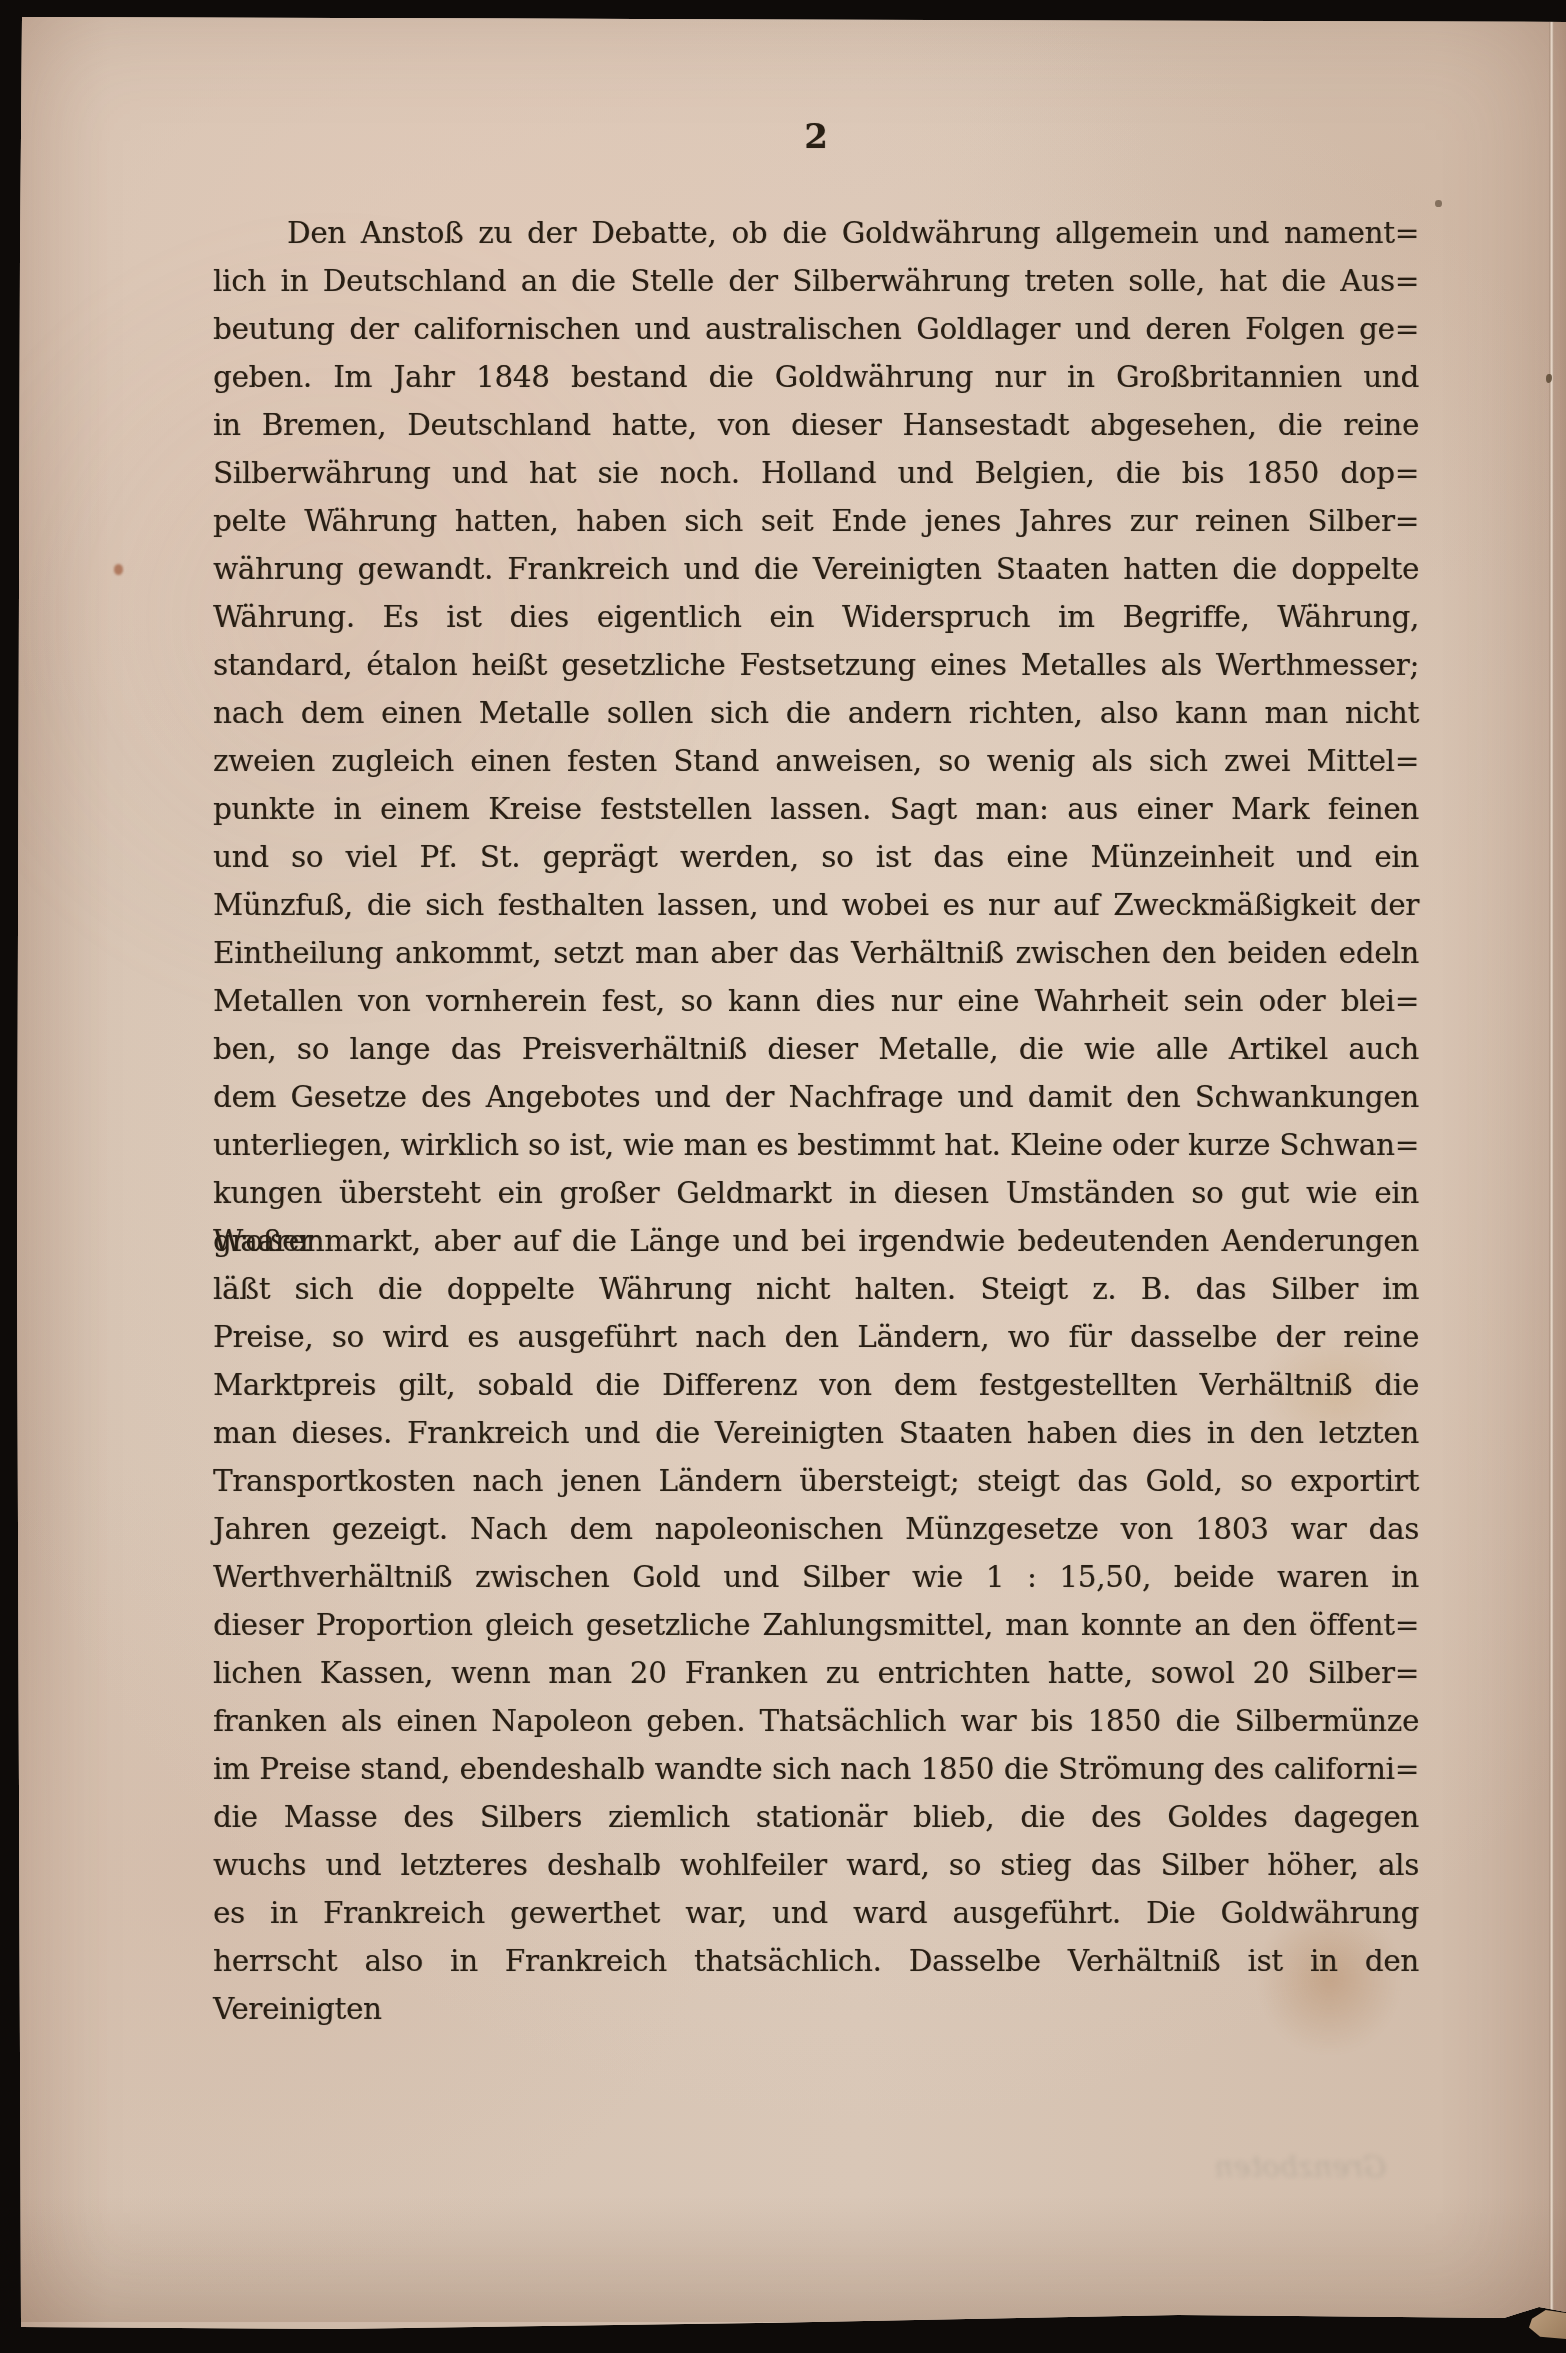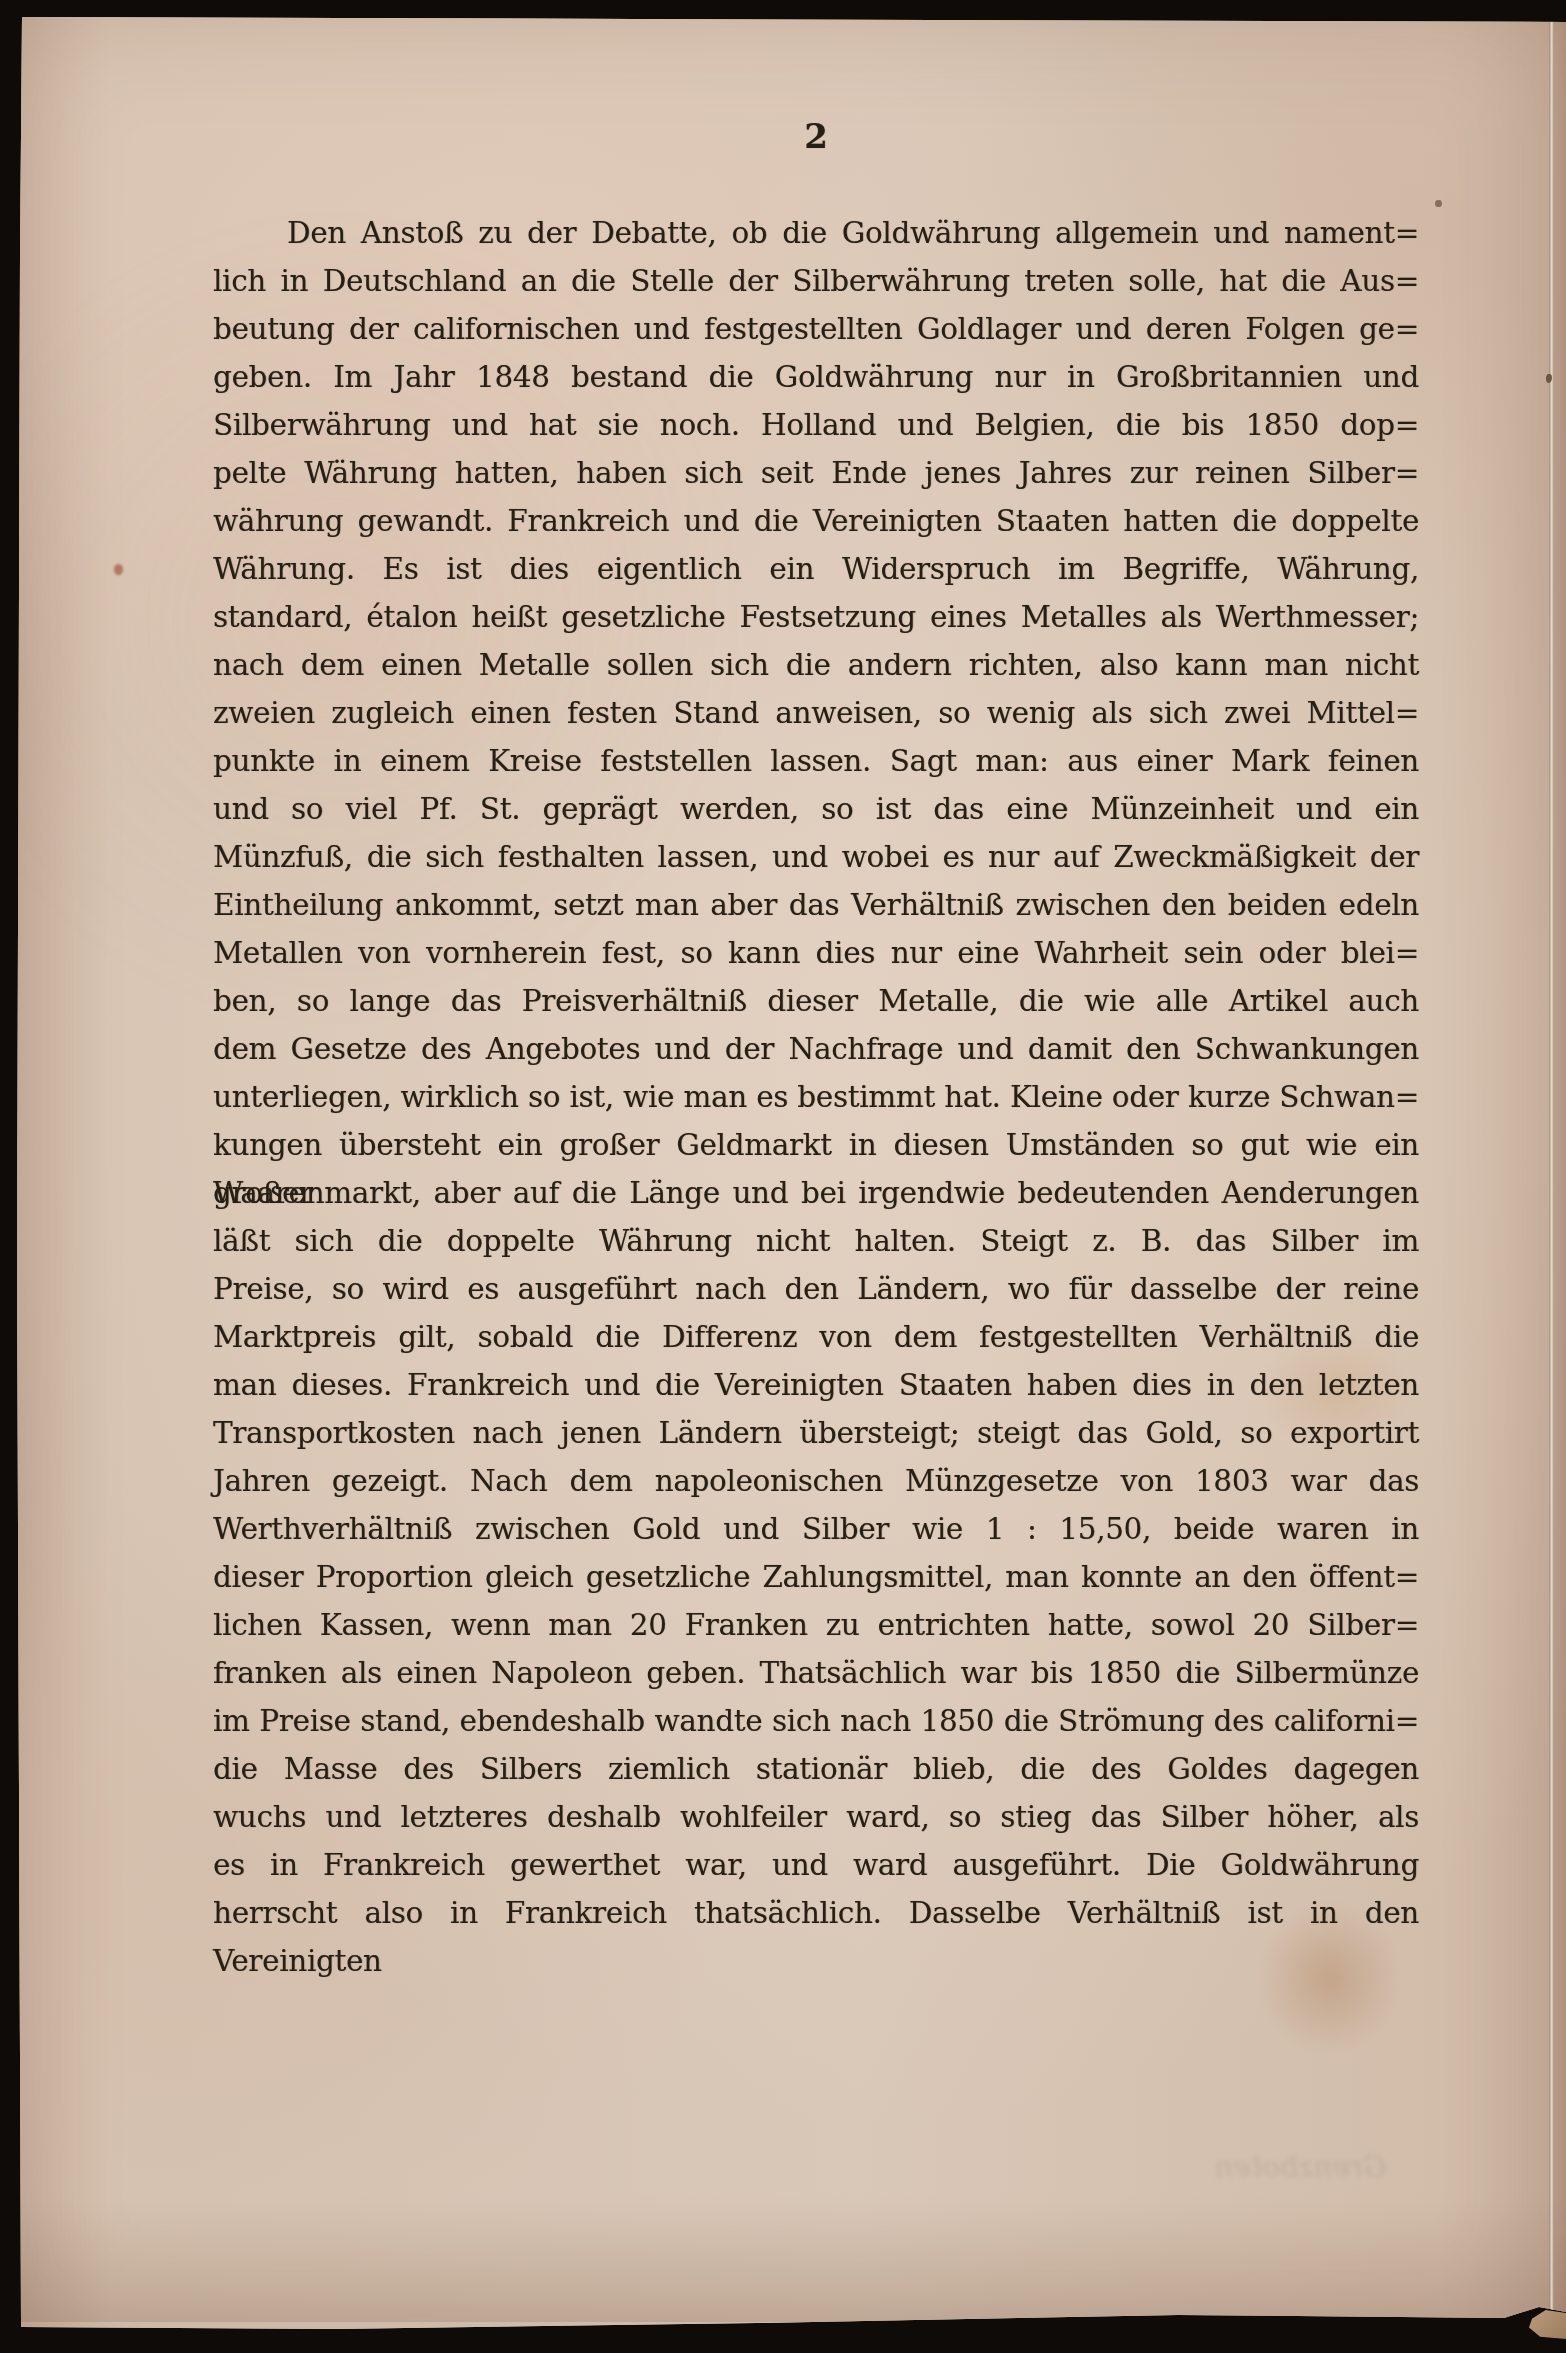--- a/index.html
+++ b/index.html
@@ -92,22 +92,23 @@
     <div class="stain stain-a"></div>
     <div class="stain stain-b"></div>
     <div class="stain stain-c"></div>
     <div class="stain speck-b"></div>
 
     <div class="page-number">2</div>
 
     <div class="body-text">
         <div class="line">Den Anstoß zu der Debatte, ob die Goldwährung allgemein und nament=</div>
         <div class="line">lich in Deutschland an die Stelle der Silberwährung treten solle, hat die Aus=</div>
-        <div class="line">beutung der californischen und festgestellten Goldlager und deren Folgen ge=</div>
+        <div class="line">beutung der californischen und australischen Goldlager und deren Folgen ge=</div>
         <div class="line">geben.  Im Jahr 1848 bestand die Goldwährung nur in Großbritannien und</div>
+        <div class="line">in Bremen, Deutschland hatte, von dieser Hansestadt abgesehen, die reine</div>
         <div class="line">Silberwährung und hat sie noch.  Holland und Belgien, die bis 1850 dop=</div>
         <div class="line">pelte Währung hatten, haben sich seit Ende jenes Jahres zur reinen Silber=</div>
         <div class="line">währung gewandt. Frankreich und die Vereinigten Staaten hatten die doppelte</div>
         <div class="line">Währung.  Es ist dies eigentlich ein Widerspruch im Begriffe, Währung,</div>
         <div class="line">standard, étalon heißt gesetzliche Festsetzung eines Metalles als Werthmesser;</div>
         <div class="line">nach dem einen Metalle sollen sich die andern richten, also kann man nicht</div>
         <div class="line">zweien zugleich einen festen Stand anweisen, so wenig als sich zwei Mittel=</div>
         <div class="line">punkte in einem Kreise feststellen lassen.  Sagt man: aus einer Mark feinen</div>
         <div class="line">und so viel Pf. St. geprägt werden, so ist das eine Münzeinheit und ein</div>
         <div class="line">Münzfuß, die sich festhalten lassen, und wobei es nur auf Zweckmäßigkeit der</div>

